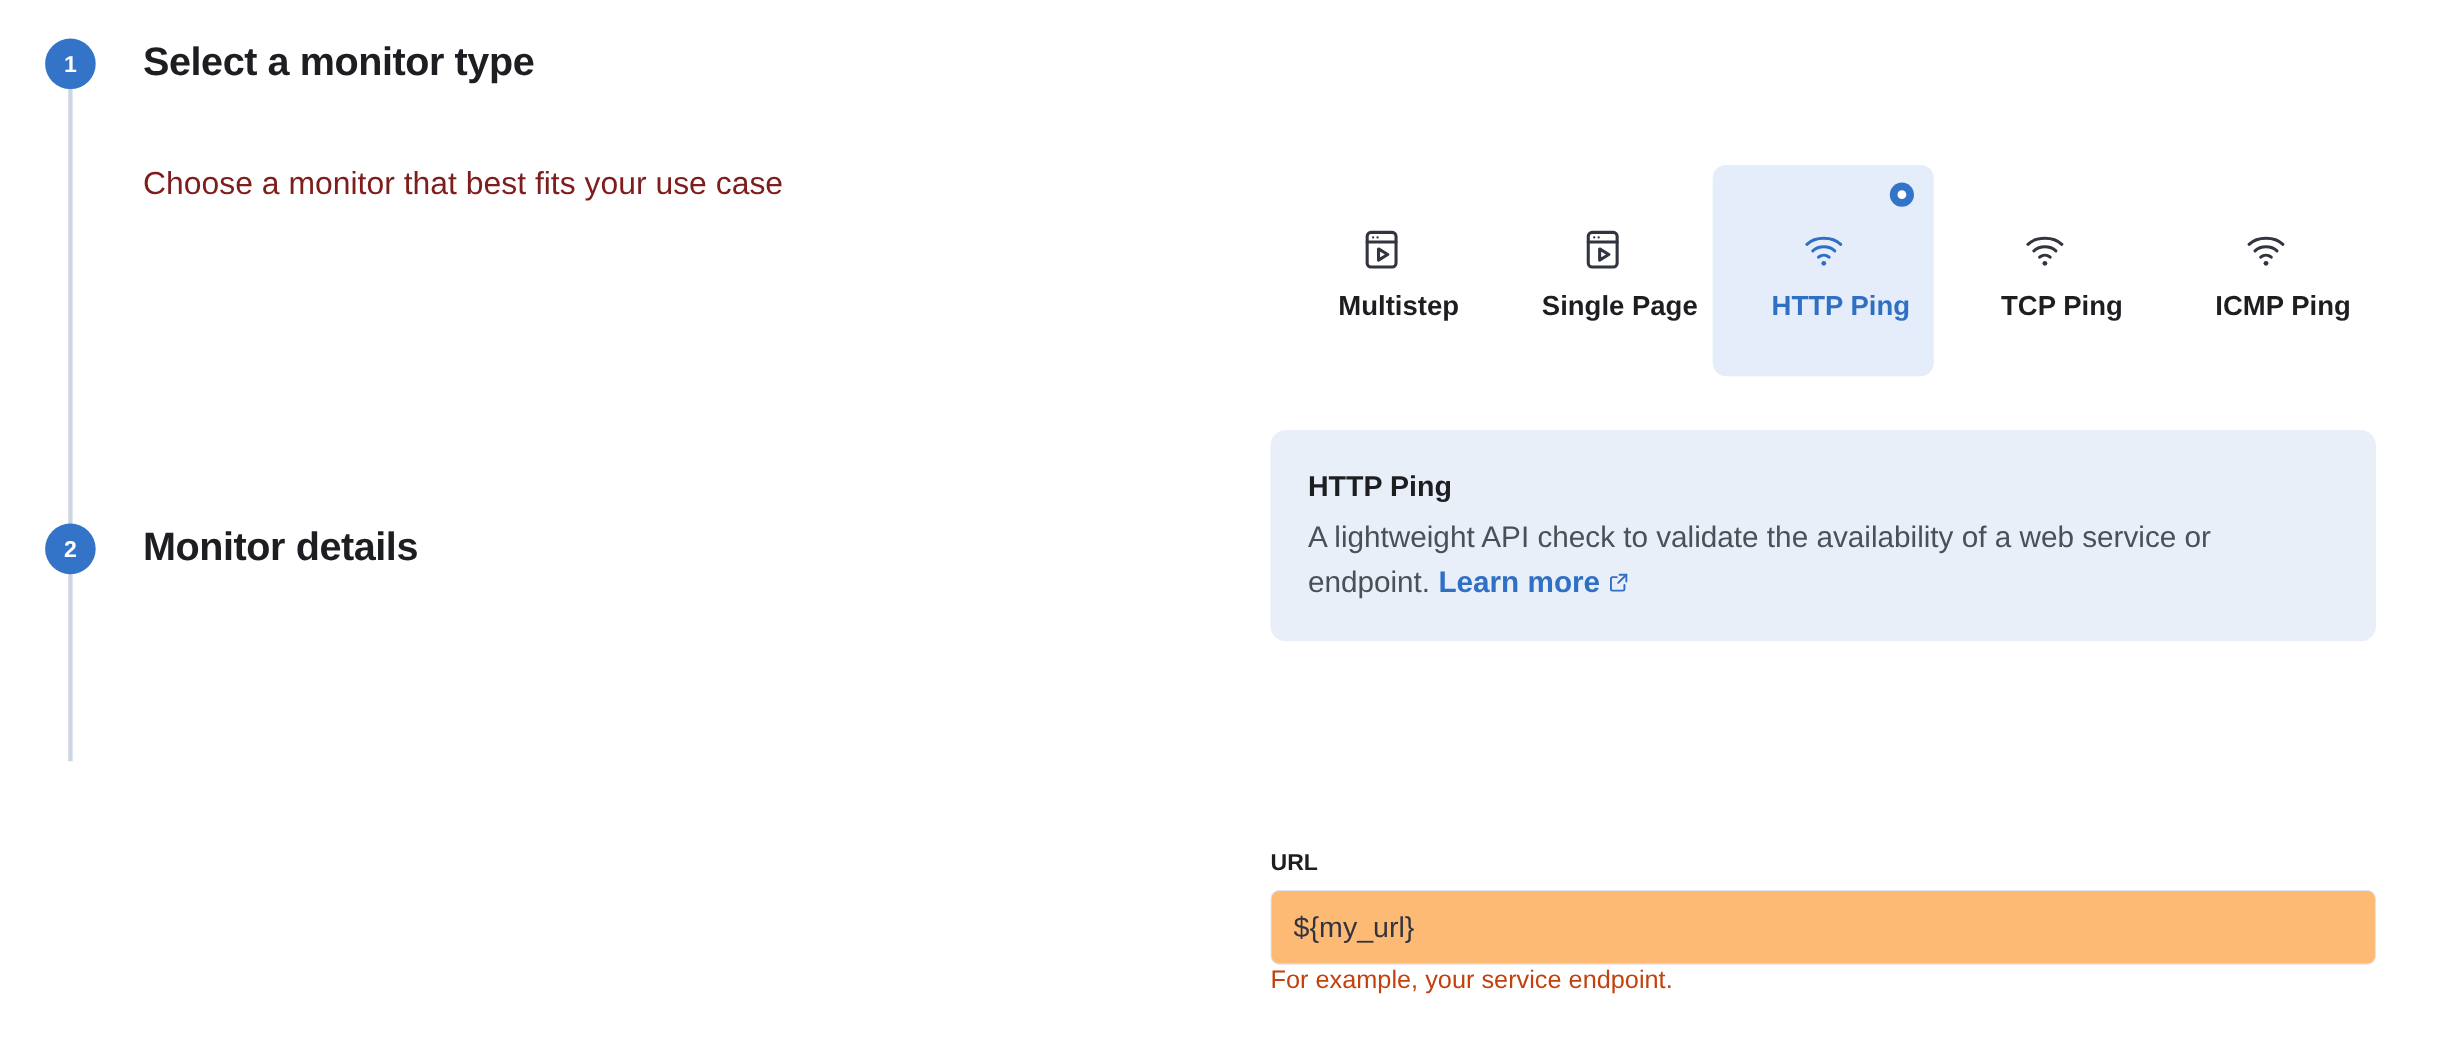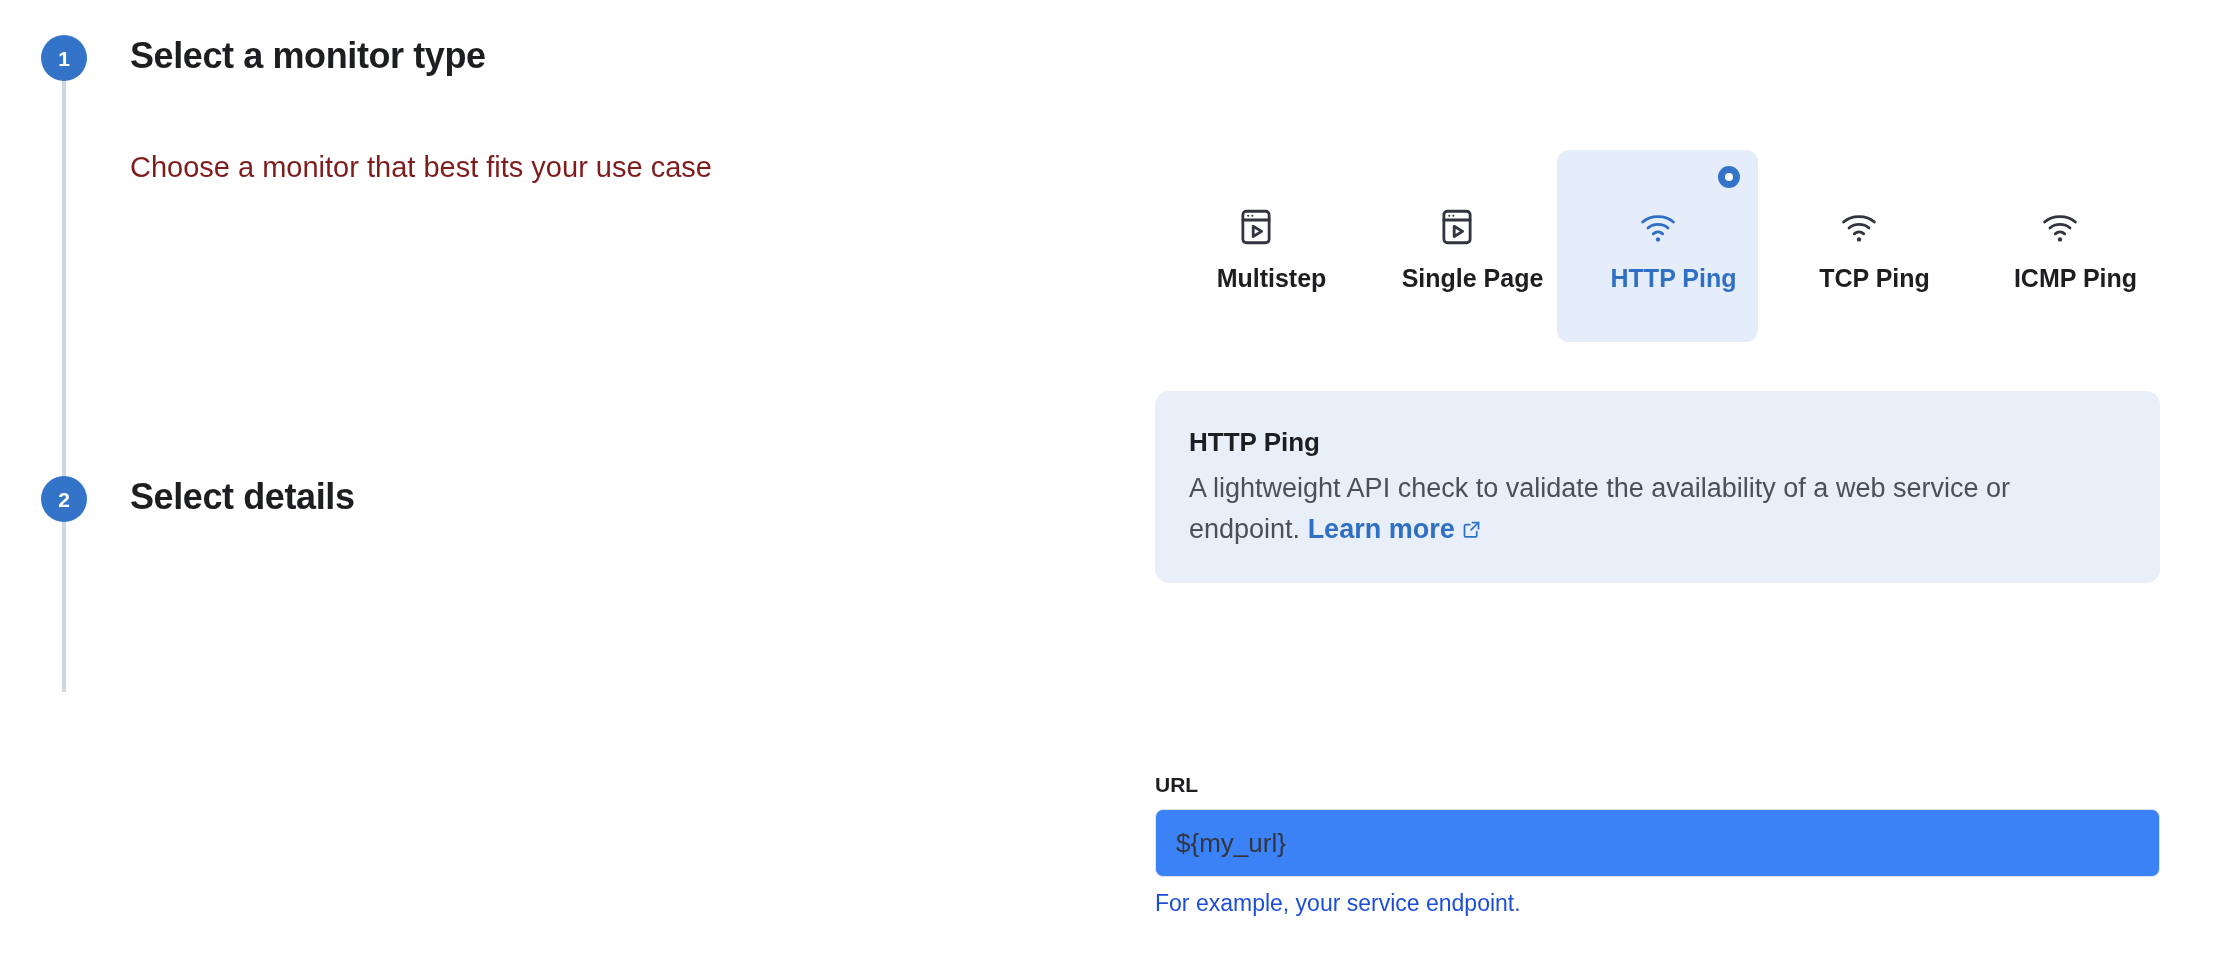--- a/index.html
+++ b/index.html
@@ -186,50 +186,49 @@
     font-size: 21px;
     font-weight: 700;
     color: #1d1e21;
     margin-bottom: 12px;
   }
   .field-input {
     width: 1005px;
     height: 68px;
     border: 1px solid #dfe3ec;
     border-radius: 8px;
-    background: #3b82f6;
+    background: #fdba74;
     font-family: "Liberation Sans", sans-serif;
     font-size: 26px;
     color: #32353f;
     padding: 0 20px;
     outline: none;
   }
   .field-help {
-    margin-top: 13px;
     font-size: 23px;
-    color: #1d4ed8;
+    color: #c2410c;
   }
 </style>
 </head>
 <body>
 
 <div class="page">
 
   <div class="rail"></div>
 
   <div class="step-bullet one">
     <span>1</span>
   </div>
   <h1 class="sec-title one">Select a monitor type</h1>
   <p class="sec-sub one">Choose a monitor that best fits your use case</p>
 
   <div class="step-bullet two">
     <span>2</span>
   </div>
-  <h1 class="sec-title two">Select details</h1>
+  <h1 class="sec-title two">Monitor details</h1>
 
   <div class="type-row">
 
     <div class="type-card">
       <span class="type-icon">
         <svg viewBox="0 0 24 24" width="42" height="42" fill="none" stroke="currentColor" stroke-width="1.6" stroke-linecap="round" stroke-linejoin="round">
           <rect x="4.5" y="3" width="15" height="18" rx="2"></rect>
           <line x1="4.5" y1="8" x2="19.5" y2="8"></line>
           <circle cx="7.6" cy="5.6" r="0.6" fill="currentColor" stroke="none"></circle>
           <circle cx="9.9" cy="5.6" r="0.6" fill="currentColor" stroke="none"></circle>

